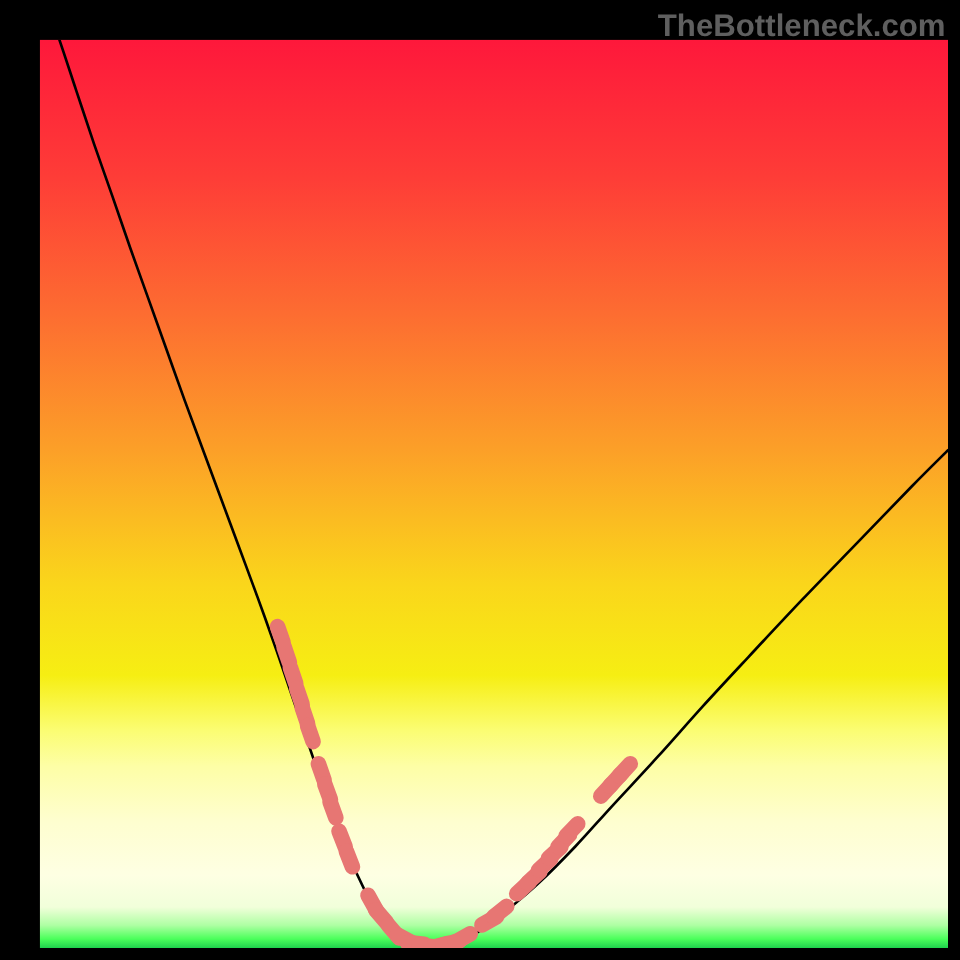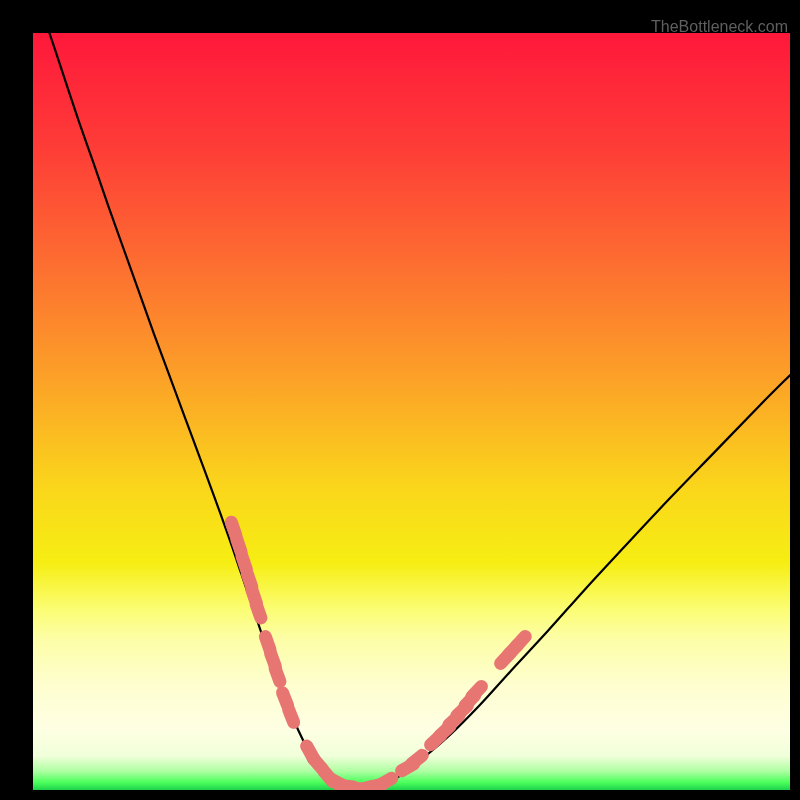--- a/index.html
+++ b/index.html
@@ -36,25 +36,25 @@
   }
   .curve-layer {
     position: absolute;
     top: 0;
     left: 0;
     width: 100%;
     height: 100%;
   }
   .watermark {
     position: absolute;
-    top: 18px;
+    top: 6px;
     right: 12px;
     color: #5f5f5f;
-    font-size: 16px;
-    font-weight: 400;
+    font-size: 26px;
+    font-weight: 700;
     font-family: Arial, Helvetica, sans-serif;
   }
 </style>
 </head>
 <body>
 
 <div class="frame">
 
   <div class="watermark">TheBottleneck.com</div>
 

